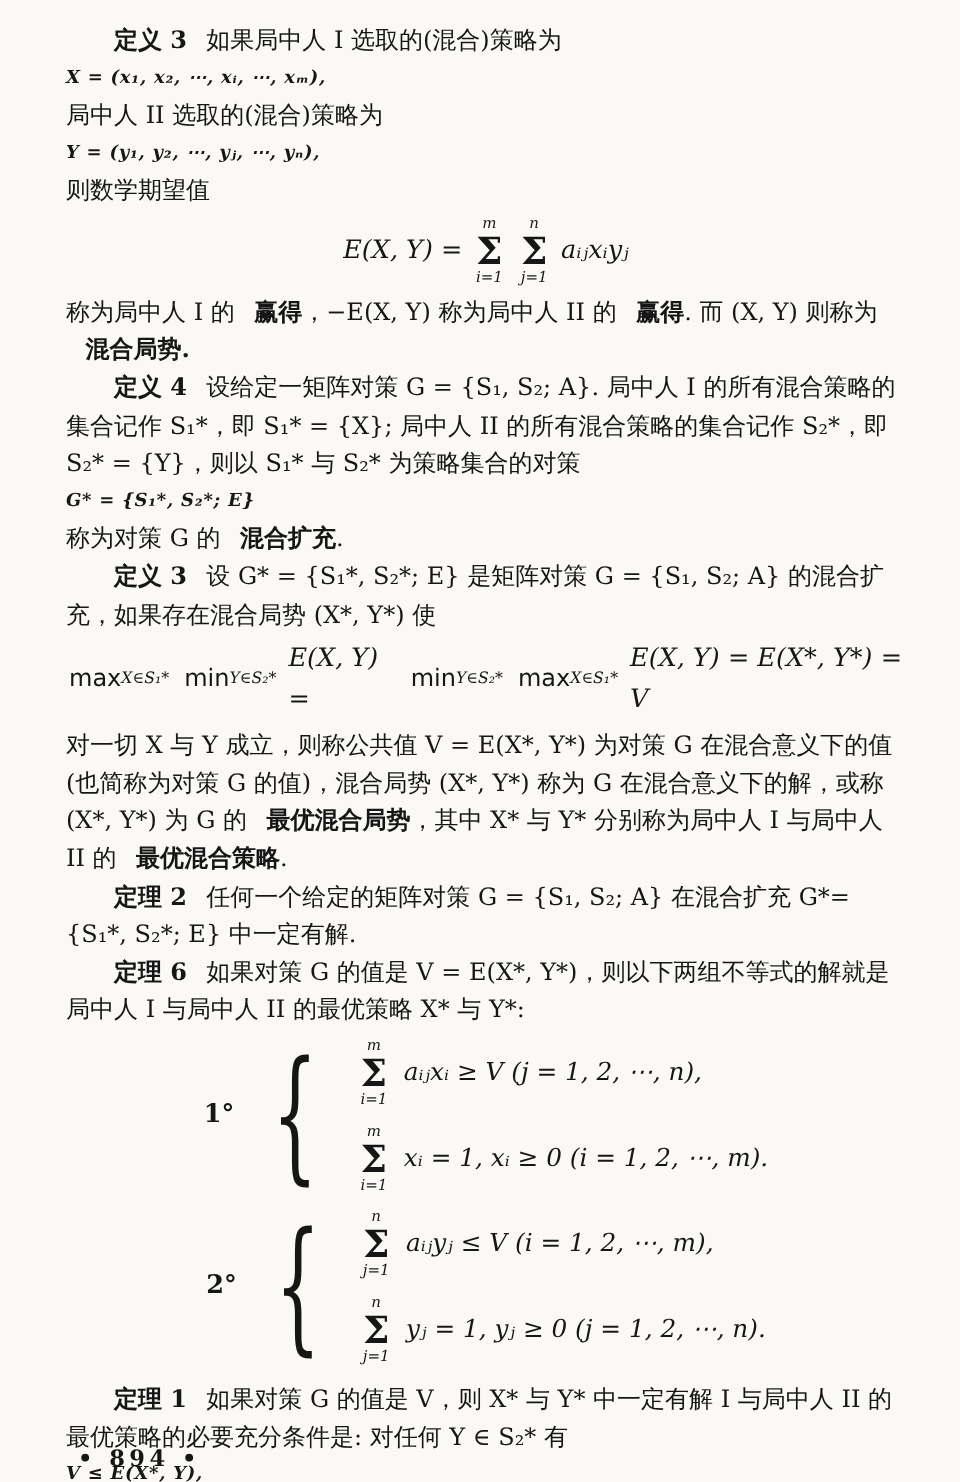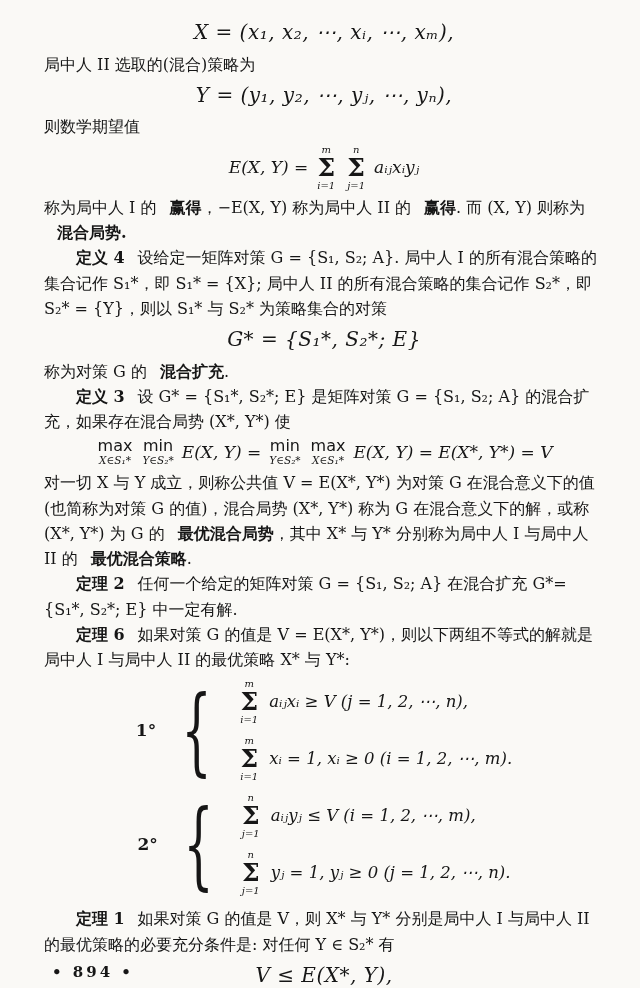--- a/index.html
+++ b/index.html
@@ -15,24 +15,24 @@
     line-height: 1.58;
     padding: 14px 36px 0 44px;
     box-sizing: border-box;
     overflow: hidden;
   }
   .para { margin: 0; }
   .indent { text-indent: 2em; }
   .head { font-weight: bold; margin-right: 0.8em; }
   b { font-weight: bold; margin-left: 13px; }
   .fline {
-    text-align: center;
+    text-align: left;
     font-style: italic;
-    font-weight: normal;
-    font-size: 20px;
+    font-weight: bold;
+    font-size: 12px;
     margin: 3px 0;
     letter-spacing: 0.5px;
   }
   .fblock {
     display: flex;
     justify-content: center;
     align-items: center;
     gap: 6px;
     font-style: italic;
     font-weight: bold;
@@ -45,21 +45,20 @@
     flex-direction: column;
     align-items: center;
     line-height: 1;
     margin: 0 3px;
     vertical-align: middle;
   }
   .sum .lim { font-size: 10px; font-style: italic; font-weight: normal; line-height: 1.1; }
   .sum .sigma { font-size: 25px; font-style: normal; font-weight: bold; line-height: 1; }
   .mop {
     display: inline-flex;
-    flex-direction: column;
     align-items: center;
     line-height: 1.05;
     margin: 0 2px;
     justify-content: flex-end;
   }
   .mop .op { font-size: 16px; font-style: normal; font-weight: normal; font-family: "DejaVu Sans", sans-serif; }
   .mop .cond { font-size: 10.5px; font-style: italic; font-weight: normal; }
   .system {
     display: flex;
     justify-content: center;
@@ -91,20 +90,23 @@
     font-size: 15px;
     letter-spacing: 3px;
     font-weight: bold;
   }
 </style>
 </head>
 <body>
 
 <div class="page">
 
+  <p class="para indent">
+    <span class="head">定义 3</span><span>如果局中人 I 选取的(混合)策略为</span>
+  </p>
 
   <div class="fline">X = (x₁, x₂, ⋯, xᵢ, ⋯, xₘ),</div>
 
   <p class="para">局中人 II 选取的(混合)策略为</p>
 
   <div class="fline">Y = (y₁, y₂, ⋯, yⱼ, ⋯, yₙ),</div>
 
   <p class="para">则数学期望值</p>
 
   <div class="fblock">
@@ -213,20 +215,20 @@
           <span class="lim">n</span>
           <span class="sigma">Σ</span>
           <span class="lim">j=1</span>
         </span>
         <span class="math">yⱼ = 1, yⱼ ≥ 0 (j = 1, 2, ⋯, n).</span>
       </span>
     </span>
   </div>
 
   <p class="para indent">
-    <span class="head">定理 1</span><span>如果对策 G 的值是 V，则 X* 与 Y* 分别是局中人 I 与局中人 II 的最优策略的必要充分条件是: 对任何 Y ∈ S₂* 有</span>
+    <span class="head">定理 1</span><span>如果对策 G 的值是 V，则 X* 与 Y* 中一定有解 I 与局中人 II 的最优策略的必要充分条件是: 对任何 Y ∈ S₂* 有</span>
   </p>
 
   <div class="fline">V ≤ E(X*, Y),</div>
 
   <div class="footer">• 894 •</div>
 
 </div>
 
 </body></html>

